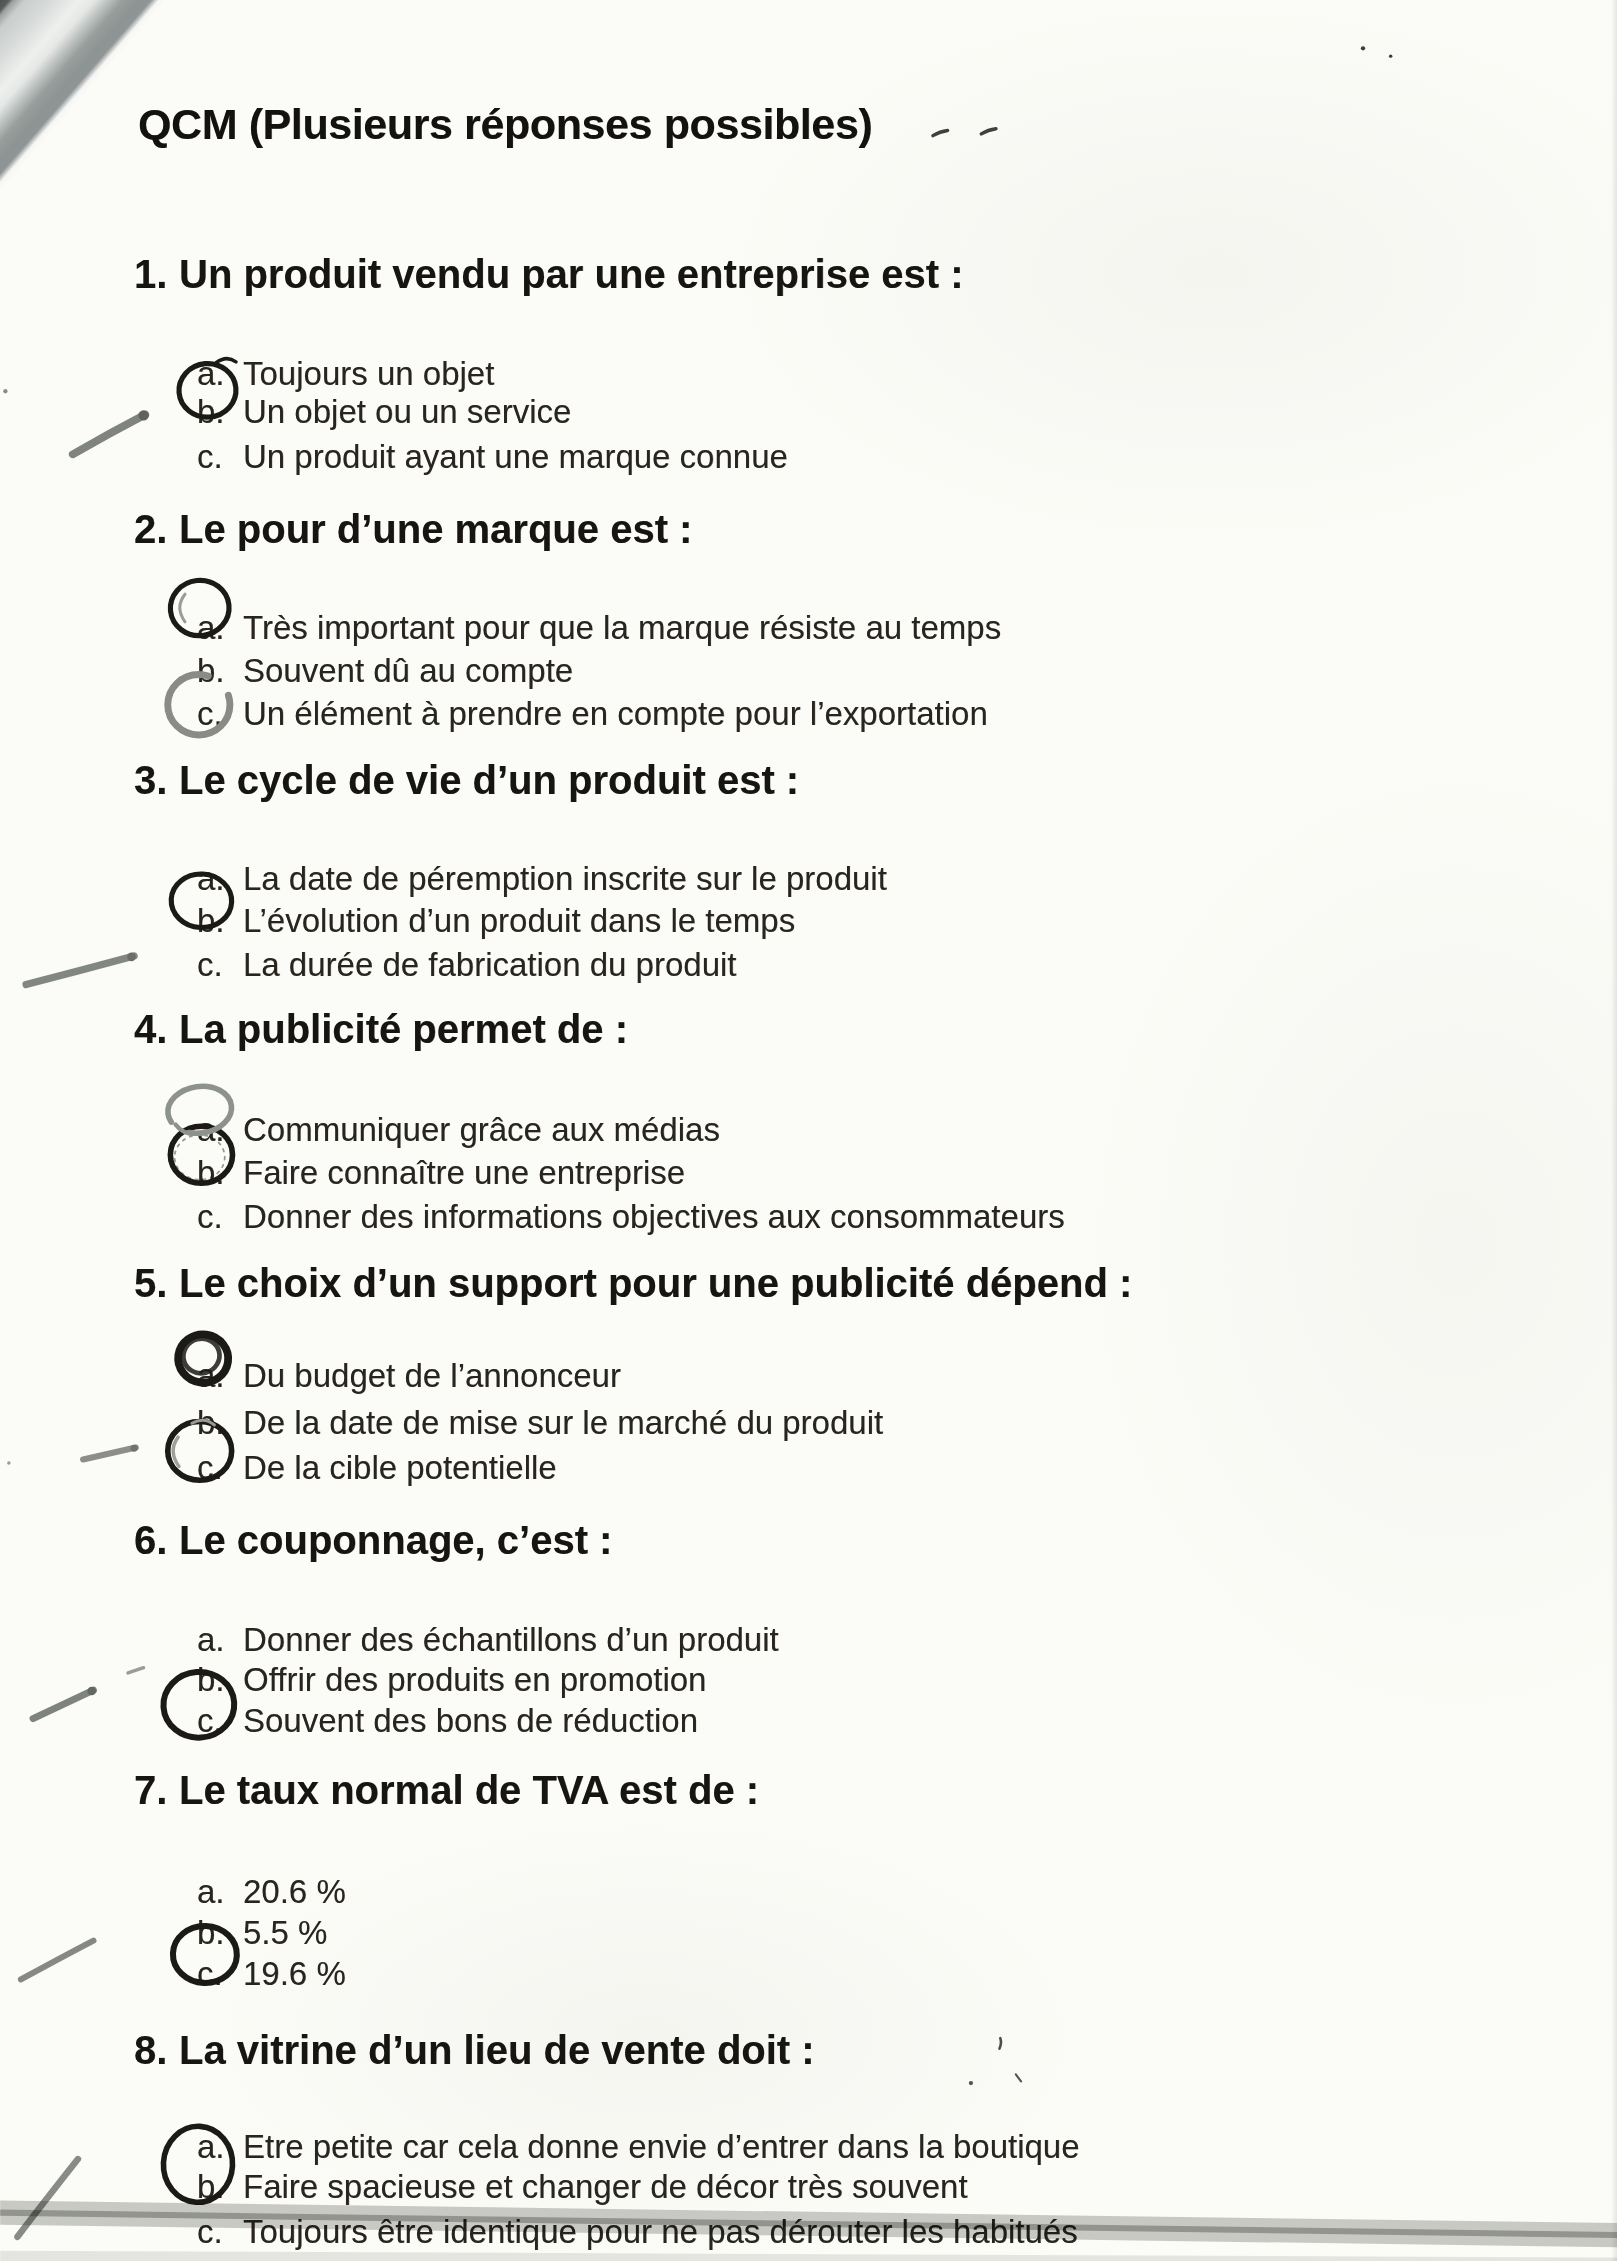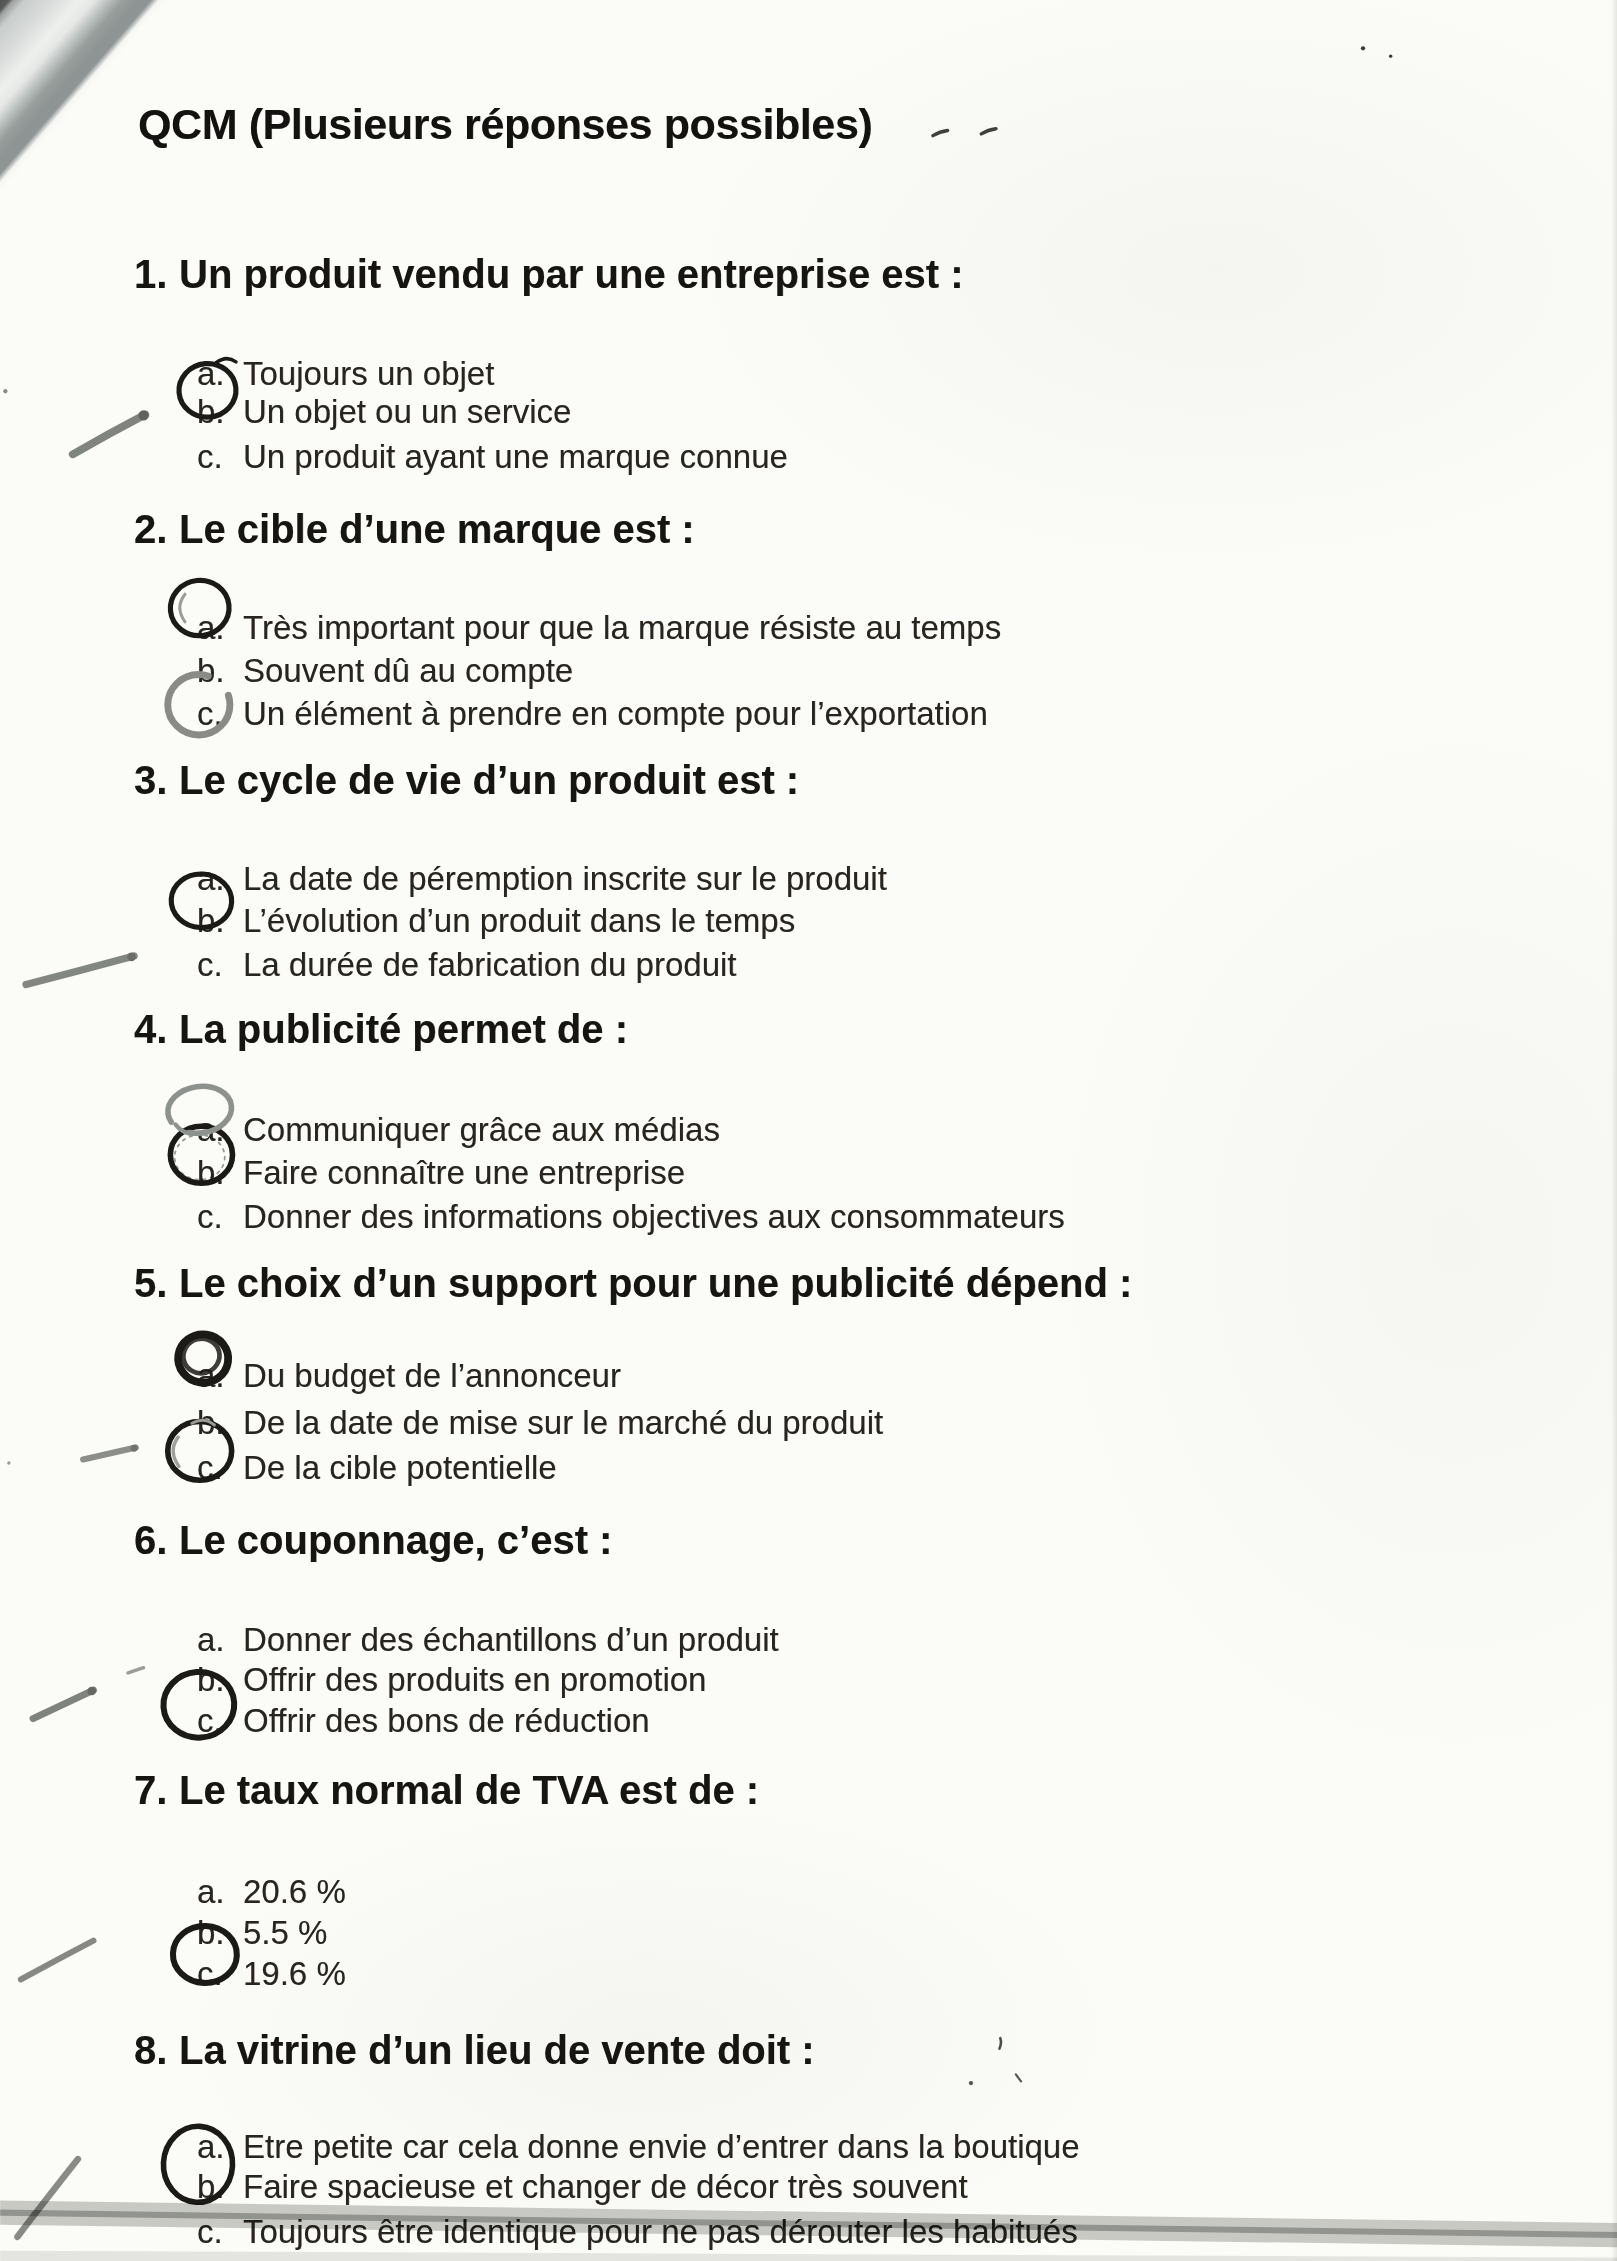--- a/index.html
+++ b/index.html
@@ -64,21 +64,21 @@
   <h1 class="title">QCM (Plusieurs réponses possibles)</h1>
 
   <section>
     <p class="qhead" style="top:252px"><span class="qnum">1.</span><span>Un produit vendu par une entreprise est :</span></p>
     <p class="opt" style="top:339px"><span class="letter">a.</span><span>Toujours un objet</span></p>
     <p class="opt" style="top:377px"><span class="letter">b.</span><span>Un objet ou un service</span></p>
     <p class="opt" style="top:422px"><span class="letter">c.</span><span>Un produit ayant une marque connue</span></p>
   </section>
 
   <section>
-    <p class="qhead" style="top:507px"><span class="qnum">2.</span><span>Le cible d’une marque est :</span></p>
+    <p class="qhead" style="top:507px"><span class="qnum">2.</span><span>Le pour d’une marque est :</span></p>
     <p class="opt" style="top:593px"><span class="letter">a.</span><span>Très important pour que la marque résiste au temps</span></p>
     <p class="opt" style="top:636px"><span class="letter">b.</span><span>Souvent dû au compte</span></p>
     <p class="opt" style="top:679px"><span class="letter">c.</span><span>Un élément à prendre en compte pour l’exportation</span></p>
   </section>
 
   <section>
     <p class="qhead" style="top:758px"><span class="qnum">3.</span><span>Le cycle de vie d’un produit est :</span></p>
     <p class="opt" style="top:844px"><span class="letter">a.</span><span>La date de péremption inscrite sur le produit</span></p>
     <p class="opt" style="top:886px"><span class="letter">b.</span><span>L’évolution d’un produit dans le temps</span></p>
     <p class="opt" style="top:930px"><span class="letter">c.</span><span>La durée de fabrication du produit</span></p>
@@ -95,21 +95,21 @@
     <p class="qhead" style="top:1261px"><span class="qnum">5.</span><span>Le choix d’un support pour une publicité dépend :</span></p>
     <p class="opt" style="top:1341px"><span class="letter">a.</span><span>Du budget de l’annonceur</span></p>
     <p class="opt" style="top:1388px"><span class="letter">b.</span><span>De la date de mise sur le marché du produit</span></p>
     <p class="opt" style="top:1433px"><span class="letter">c.</span><span>De la cible potentielle</span></p>
   </section>
 
   <section>
     <p class="qhead" style="top:1518px"><span class="qnum">6.</span><span>Le couponnage, c’est :</span></p>
     <p class="opt" style="top:1605px"><span class="letter">a.</span><span>Donner des échantillons d’un produit</span></p>
     <p class="opt" style="top:1645px"><span class="letter">b.</span><span>Offrir des produits en promotion</span></p>
-    <p class="opt" style="top:1686px"><span class="letter">c.</span><span>Offrir des bons de réduction</span></p>
+    <p class="opt" style="top:1686px"><span class="letter">c.</span><span>Souvent des bons de réduction</span></p>
   </section>
 
   <section>
     <p class="qhead" style="top:1768px"><span class="qnum">7.</span><span>Le taux normal de TVA est de :</span></p>
     <p class="opt" style="top:1857px"><span class="letter">a.</span><span>20.6 %</span></p>
     <p class="opt" style="top:1898px"><span class="letter">b.</span><span>5.5 %</span></p>
     <p class="opt" style="top:1939px"><span class="letter">c.</span><span>19.6 %</span></p>
   </section>
 
   <section>

